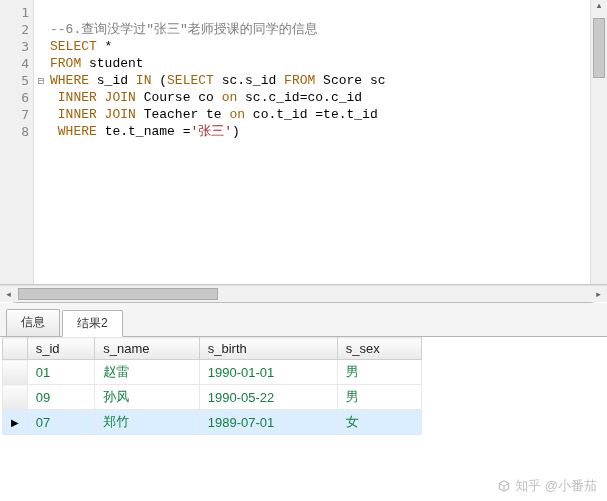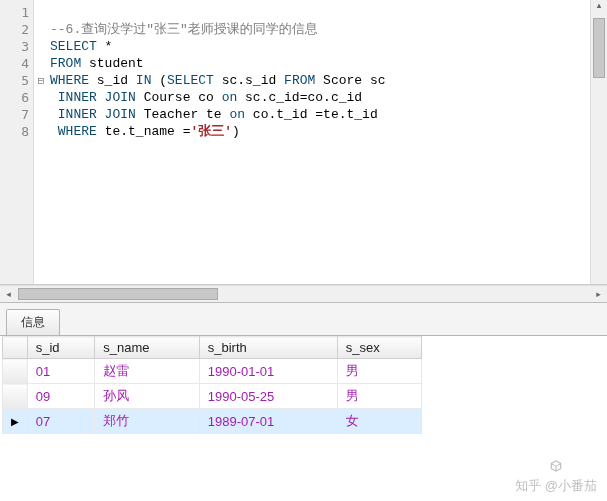--- a/index.html
+++ b/index.html
@@ -42,23 +42,23 @@
   }
   .fold-col div { height: 17px; line-height: 17px; font-size: 11px; }
   .code {
     flex: 1;
     padding: 4px 4px 4px 2px;
     font-family: Consolas, "Courier New", monospace;
     white-space: pre;
     overflow: hidden;
   }
   .code .row { height: 17px; line-height: 17px; }
-  .kw { color: #0c4a6e; }
+  .kw { color: #a16207; }
   .cmt { color: #808080; }
-  .str { color: #a52a2a; font-weight: bold; }
+  .str { color: #a52a2a; }
   .scroll-v {
     width: 17px;
     background: #f0f0f0;
     border-left: 1px solid #ddd;
     position: relative;
   }
   .scroll-v .thumb {
     position: absolute; left: 2px; right: 2px;
     top: 18px; height: 60px;
     background: #c8c8c8; border: 1px solid #aaa;
@@ -77,20 +77,21 @@
     background:#c8c8c8; border:1px solid #aaa;
   }
   .scroll-h .arrow {
     position:absolute; top:0; bottom:0; width:17px;
     text-align:center; font-size:9px; color:#666; line-height:17px;
   }
   .scroll-h .arrow.l{left:0;} .scroll-h .arrow.r{right:0;}
 
   .results {
     border-top: 1px solid #bbb;
+    border-radius: 18px;
   }
   .tabs {
     display: flex;
     padding: 6px 6px 0 6px;
     background: #f4f4f4;
     gap: 0;
   }
   .tab {
     padding: 4px 14px;
     border: 1px solid #b5b5b5;
@@ -124,41 +125,40 @@
     border: 1px solid #cfcfcf;
     border-top: 1px solid #e8e8e8;
     text-align: left;
     font-weight: normal;
     padding: 3px 8px;
     color: #222;
   }
   table.grid td {
     border: 1px solid #e8e8e8;
     padding: 3px 8px;
-    color: #a21caf;
+    color: #15803d;
   }
   .row-ind {
     width: 14px;
     background: linear-gradient(#fdfdfd,#eaeaea);
     border: 1px solid #cfcfcf;
     text-align: center;
     font-size: 10px;
     color: #444;
   }
   tr.sel td { background: #dbeeff; }
   tr.sel .row-ind { color: #000; }
   .watermark {
     position: absolute;
     right: 10px; bottom: 6px;
     color: #bfbfbf;
     font-size: 13px;
     font-family: "Microsoft YaHei", sans-serif;
     display: flex; align-items: center; gap: 4px;
     pointer-events: none;
-    flex-direction: column;
   }
   .watermark svg { width: 14px; height: 14px; fill: #bfbfbf; }
 </style>
 </head>
 <body>
 
 <div class="editor">
   <div class="gutter">
       <div>1</div>
       <div>2</div>
@@ -187,20 +187,21 @@
 </div>
 <div class="scroll-h">
   <div class="arrow l">◂</div>
   <div class="thumb"></div>
   <div class="arrow r">▸</div>
 </div>
 
 <div class="results">
   <div class="tabs">
       <div class="tab">信息</div>
+      <div class="tab active">结果2</div>
     </div>
   <div class="grid-wrap">
     <table class="grid">
       <thead>
           <tr>
             <th class="row-ind"></th>
             <th>s_id</th>
             <th>s_name</th>
             <th>s_birth</th>
             <th>s_sex</th>
@@ -211,21 +212,21 @@
             <td class="row-ind"></td>
             <td>01</td>
             <td>赵雷</td>
             <td>1990-01-01</td>
             <td>男</td>
           </tr>
           <tr>
             <td class="row-ind"></td>
             <td>09</td>
             <td>孙风</td>
-            <td>1990-05-25</td>
+            <td>1990-05-22</td>
             <td>男</td>
           </tr>
           <tr class="sel">
             <td class="row-ind">▶</td>
             <td>07</td>
             <td>郑竹</td>
             <td>1989-07-01</td>
             <td>女</td>
           </tr>
         </tbody>

